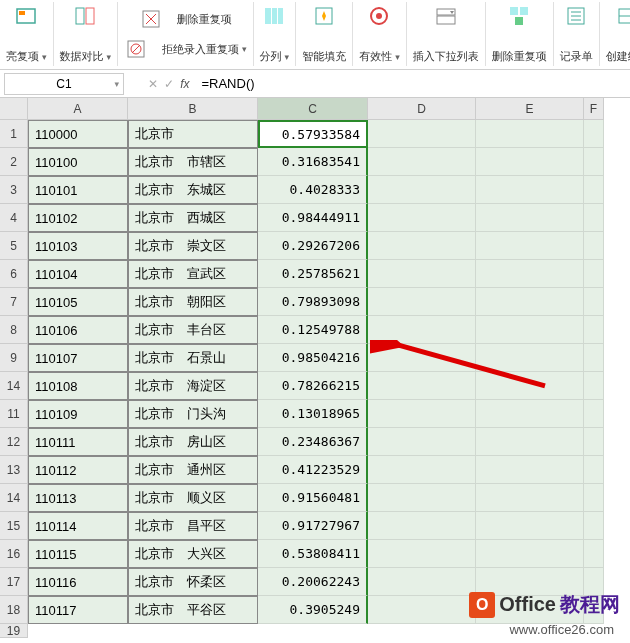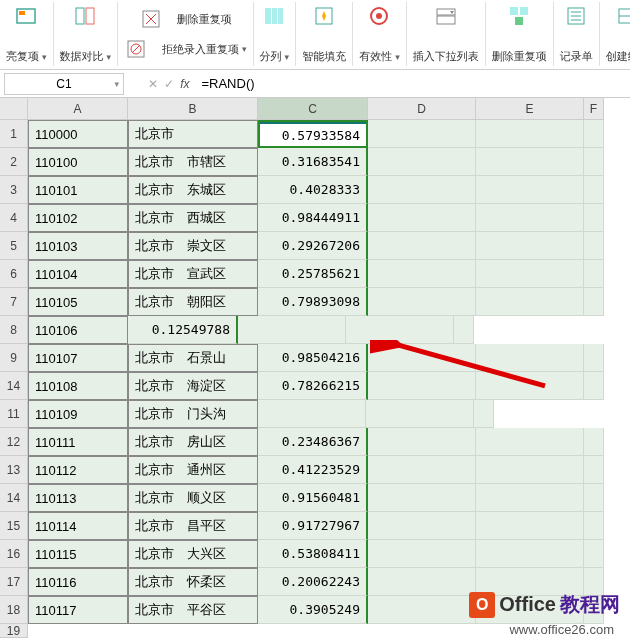--- a/index.html
+++ b/index.html
@@ -27,21 +27,21 @@
 .row-headers { position: absolute; left: 0; top: 22px; width: 28px; }
 .row-h { height: 28px; background: #e8e8e8; border-right: 1px solid #ccc; border-bottom: 1px solid #ccc; display: flex; align-items: center; justify-content: center; font-size: 12px; color: #444; }
 
 .grid { position: absolute; left: 28px; top: 22px; }
 .row { display: flex; height: 28px; }
 .cell { border-right: 1px solid #d0d8d0; border-bottom: 1px solid #d0d8d0; background: #e6f0e6; padding: 0 6px; display: flex; align-items: center; font-size: 13px; color: #000; overflow: hidden; white-space: nowrap; }
 .cell.boxed { border: 1px solid #888; }
 .cell.num { justify-content: flex-end; font-family: Consolas, monospace; }
 .green { background: #e6f0e6; }
 .c-col { border-right: 2px solid #2a8a2a; }
-.c-col.first { border-top: 4px solid #0f766e; }
+.c-col.first { border-top: 2px solid #0f766e; }
 .active { background: #fff !important; outline: 2px solid #2a8a2a; outline-offset: -2px; }
 
 .arrow { position: absolute; left: 370px; top: 340px; width: 200px; height: 50px; pointer-events: none; }
 .watermark { position: absolute; right: 10px; bottom: 25px; font-size: 20px; font-weight: bold; color: #333; display: flex; align-items: center; gap: 4px; }
 .watermark .o-logo { width: 26px; height: 26px; background: #e64a19; color: #fff; display: flex; align-items: center; justify-content: center; border-radius: 3px; font-size: 16px; }
 .watermark .orange { color: #4c1d95; }
 .wm-url { position: absolute; right: 16px; bottom: 6px; font-size: 13px; color: #555; }
 
 .colA { width: 100px; }
 .colB { width: 130px; }
@@ -259,20 +259,21 @@
       <div class="row">
         <div class="cell boxed colA green">110105</div>
         <div class="cell boxed colB green">北京市　朝阳区</div>
         <div class="cell num colC green c-col">0.79893098</div>
         <div class="cell colD green"></div>
         <div class="cell colE green"></div>
         <div class="cell colF green"></div>
       </div>
       <div class="row">
         <div class="cell boxed colA green">110106</div>
+        <div class="cell boxed colB green">北京市　丰台区</div>
         <div class="cell num colC green c-col">0.12549788</div>
         <div class="cell colD green"></div>
         <div class="cell colE green"></div>
         <div class="cell colF green"></div>
       </div>
       <div class="row">
         <div class="cell boxed colA green">110107</div>
         <div class="cell boxed colB green">北京市　石景山</div>
         <div class="cell num colC green c-col">0.98504216</div>
         <div class="cell colD green"></div>
@@ -283,20 +284,21 @@
         <div class="cell boxed colA green">110108</div>
         <div class="cell boxed colB green">北京市　海淀区</div>
         <div class="cell num colC green c-col">0.78266215</div>
         <div class="cell colD green"></div>
         <div class="cell colE green"></div>
         <div class="cell colF green"></div>
       </div>
       <div class="row">
         <div class="cell boxed colA green">110109</div>
         <div class="cell boxed colB green">北京市　门头沟</div>
+        <div class="cell num colC green c-col">0.13018965</div>
         <div class="cell colD green"></div>
         <div class="cell colE green"></div>
         <div class="cell colF green"></div>
       </div>
       <div class="row">
         <div class="cell boxed colA green">110111</div>
         <div class="cell boxed colB green">北京市　房山区</div>
         <div class="cell num colC green c-col">0.23486367</div>
         <div class="cell colD green"></div>
         <div class="cell colE green"></div>

